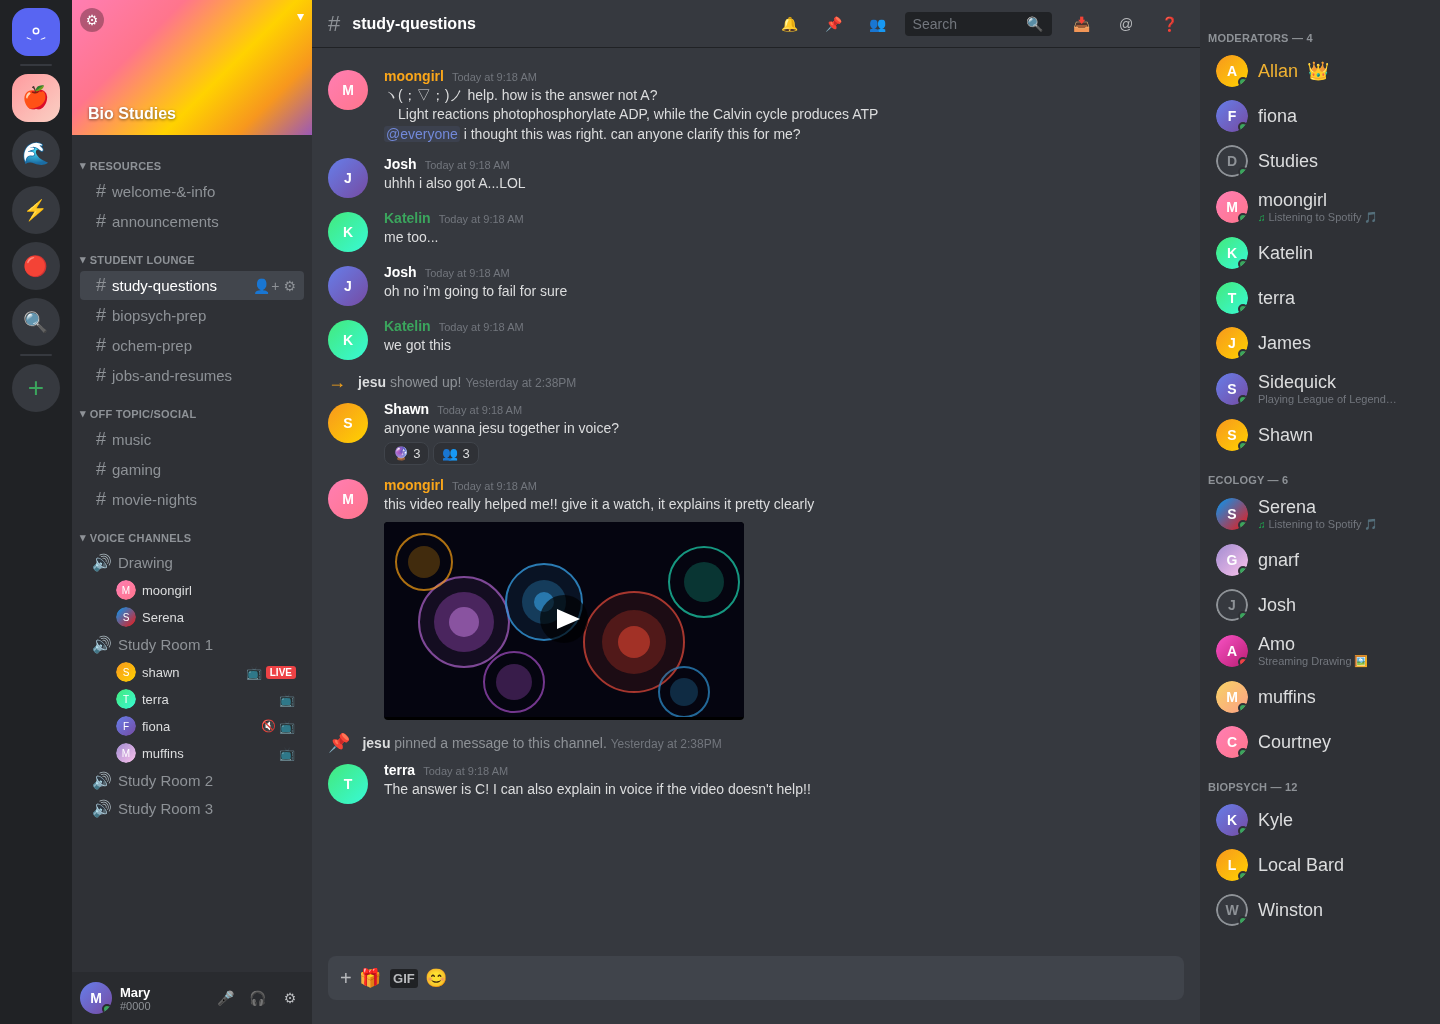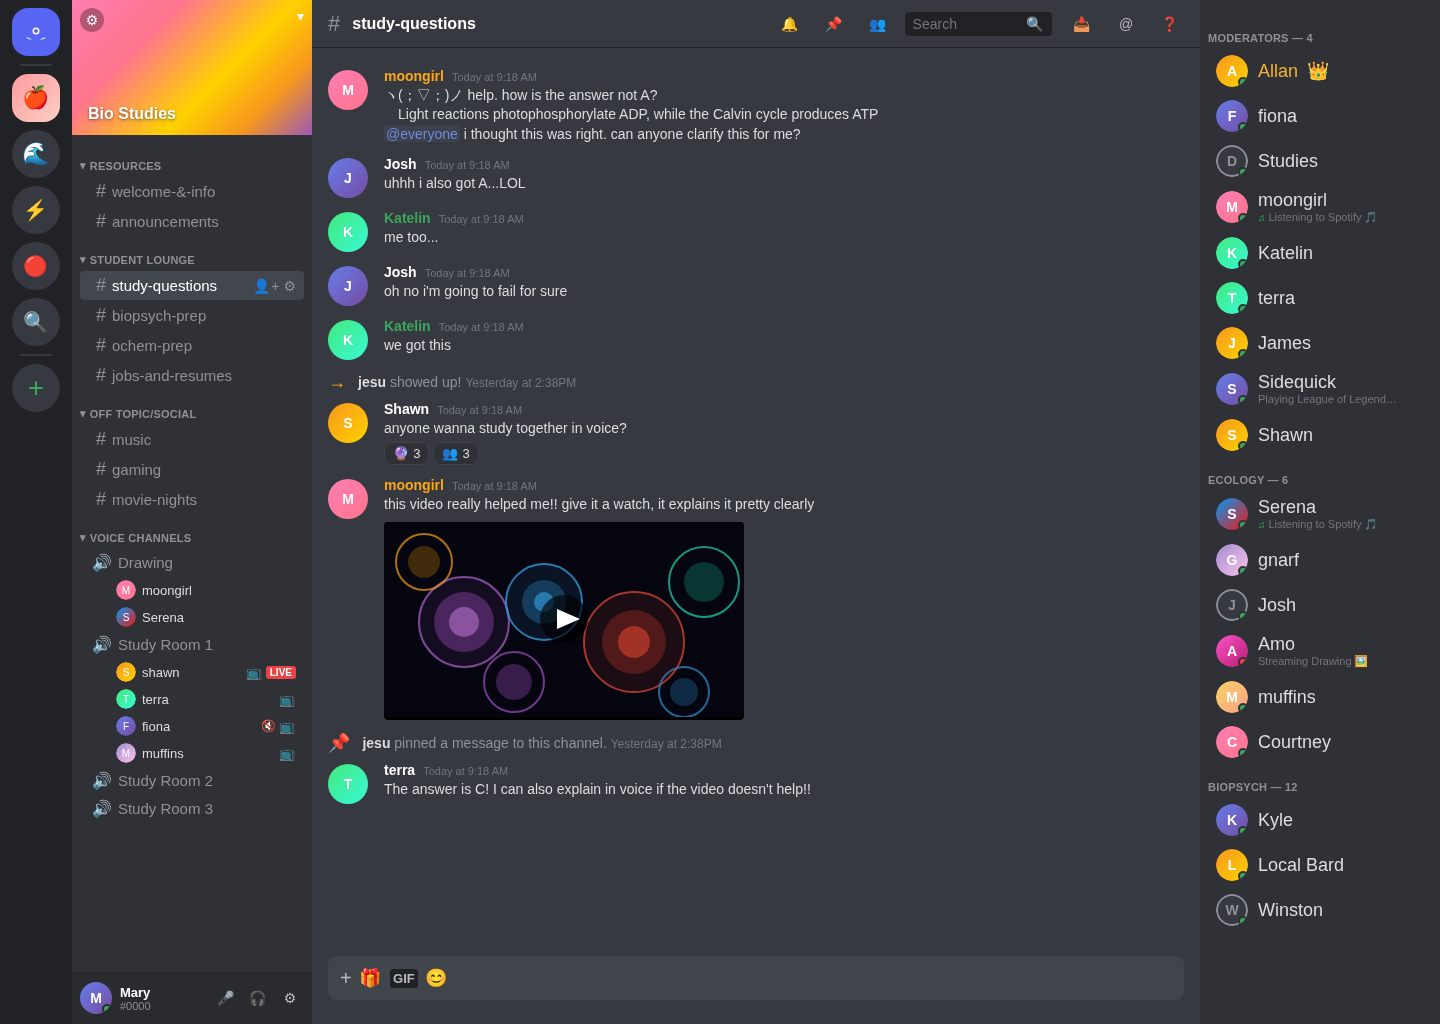--- a/index.html
+++ b/index.html
@@ -425,21 +425,21 @@
       <span><strong style="color:#dcddde;">jesu</strong> showed up! <span style="color:#72767d;font-size:12px;">Yesterday at 2:38PM</span></span>
     </div>
 
     <div class="message-group">
       <div class="message-avatar av-orange" style="display:flex;align-items:center;justify-content:center;color:white;font-weight:700;">S</div>
       <div class="message-content">
         <div class="message-header">
           <span class="message-author">Shawn</span>
           <span class="message-timestamp">Today at 9:18 AM</span>
         </div>
-        <div class="message-text">anyone wanna study together in voice?</div>
+        <div class="message-text">anyone wanna jesu together in voice?</div>
         <div class="reactions">
           <div class="reaction">
             <span>🔮</span>
             <span class="reaction-count">3</span>
           </div>
           <div class="reaction">
             <span>👥</span>
             <span class="reaction-count">3</span>
           </div>
         </div>

